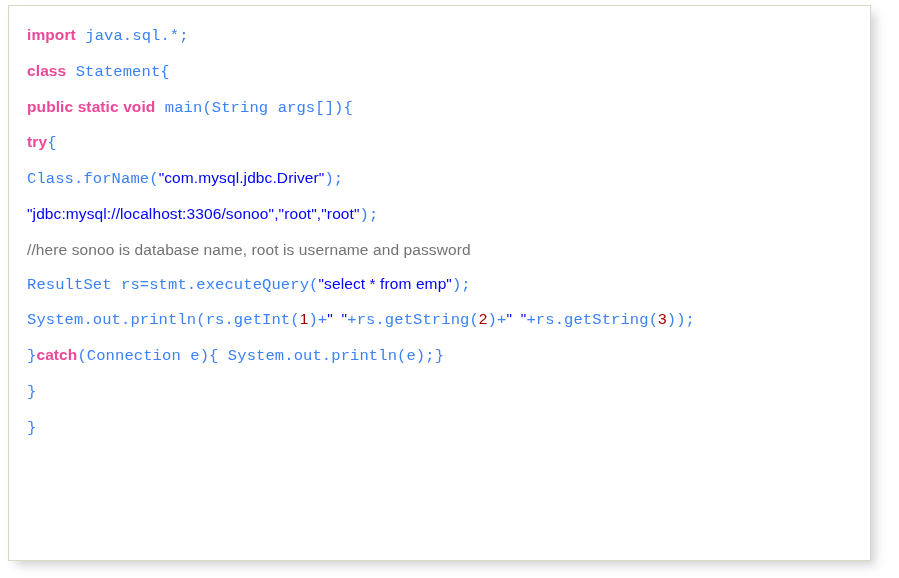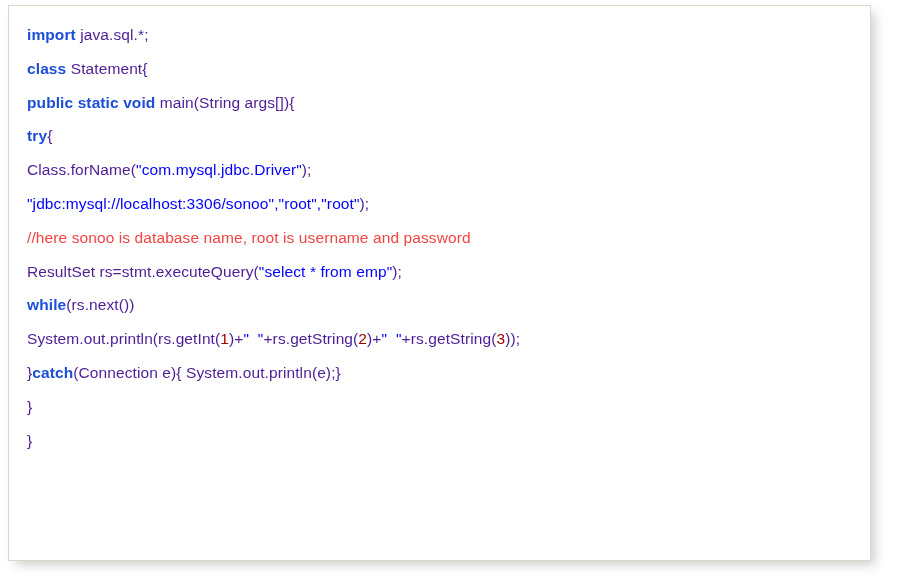--- a/index.html
+++ b/index.html
@@ -37,38 +37,37 @@
   .code-line {
     font-size: 15.5px;
     line-height: 33.8px;
     white-space: pre;
     color: #101010;
     letter-spacing: 0.1px;
     font-family: "Liberation Sans", "DejaVu Sans", sans-serif;
   }
 
   .tok { white-space: pre; }
-  .kw      { color: #1d4ed8; font-weight: bold; }
+  .kw      { color: #ec4899; font-weight: bold; }
   .str     { color: #0000ff; }
-  .cmt     { color: #ef4444; }
+  .cmt     { color: #737373; }
   .num     { color: #a50000; }
-  .plain   { color: #4c1d95; }
+  .plain   { color: #3b82f6; font-family: Liberation Mono, monospace; }
 </style>
 </head>
 <body>
 
 <div id="code-card">
   <div id="code-lines">
       <div class="code-line"><span class="tok kw">import</span><span class="tok plain"> java.sql.*;</span></div>
       <div class="code-line"><span class="tok kw">class</span><span class="tok plain"> Statement{</span></div>
       <div class="code-line"><span class="tok kw">public static void</span><span class="tok plain"> main(String args[]){</span></div>
       <div class="code-line"><span class="tok kw">try</span><span class="tok plain">{</span></div>
       <div class="code-line"><span class="tok plain">Class.forName(</span><span class="tok str">"com.mysql.jdbc.Driver"</span><span class="tok plain">);</span></div>
       <div class="code-line"><span class="tok str">"jdbc:mysql://localhost:3306/sonoo","root","root"</span><span class="tok plain">);</span></div>
       <div class="code-line"><span class="tok cmt">//here sonoo is database name, root is username and password</span></div>
       <div class="code-line"><span class="tok plain">ResultSet rs=stmt.executeQuery(</span><span class="tok str">"select * from emp"</span><span class="tok plain">);</span></div>
-      <div class="code-line"><span class="tok kw">while</span><span class="tok plain">(rs.next())</span></div>
       <div class="code-line"><span class="tok plain">System.out.println(rs.getInt(</span><span class="tok num">1</span><span class="tok plain">)+</span><span class="tok str">"  "</span><span class="tok plain">+rs.getString(</span><span class="tok num">2</span><span class="tok plain">)+</span><span class="tok str">"  "</span><span class="tok plain">+rs.getString(</span><span class="tok num">3</span><span class="tok plain">));</span></div>
       <div class="code-line"><span class="tok plain">}</span><span class="tok kw">catch</span><span class="tok plain">(Connection e){ System.out.println(e);}</span></div>
       <div class="code-line"><span class="tok plain">}</span></div>
       <div class="code-line"><span class="tok plain">}</span></div>
     </div>
 </div>
 
 </body></html>

